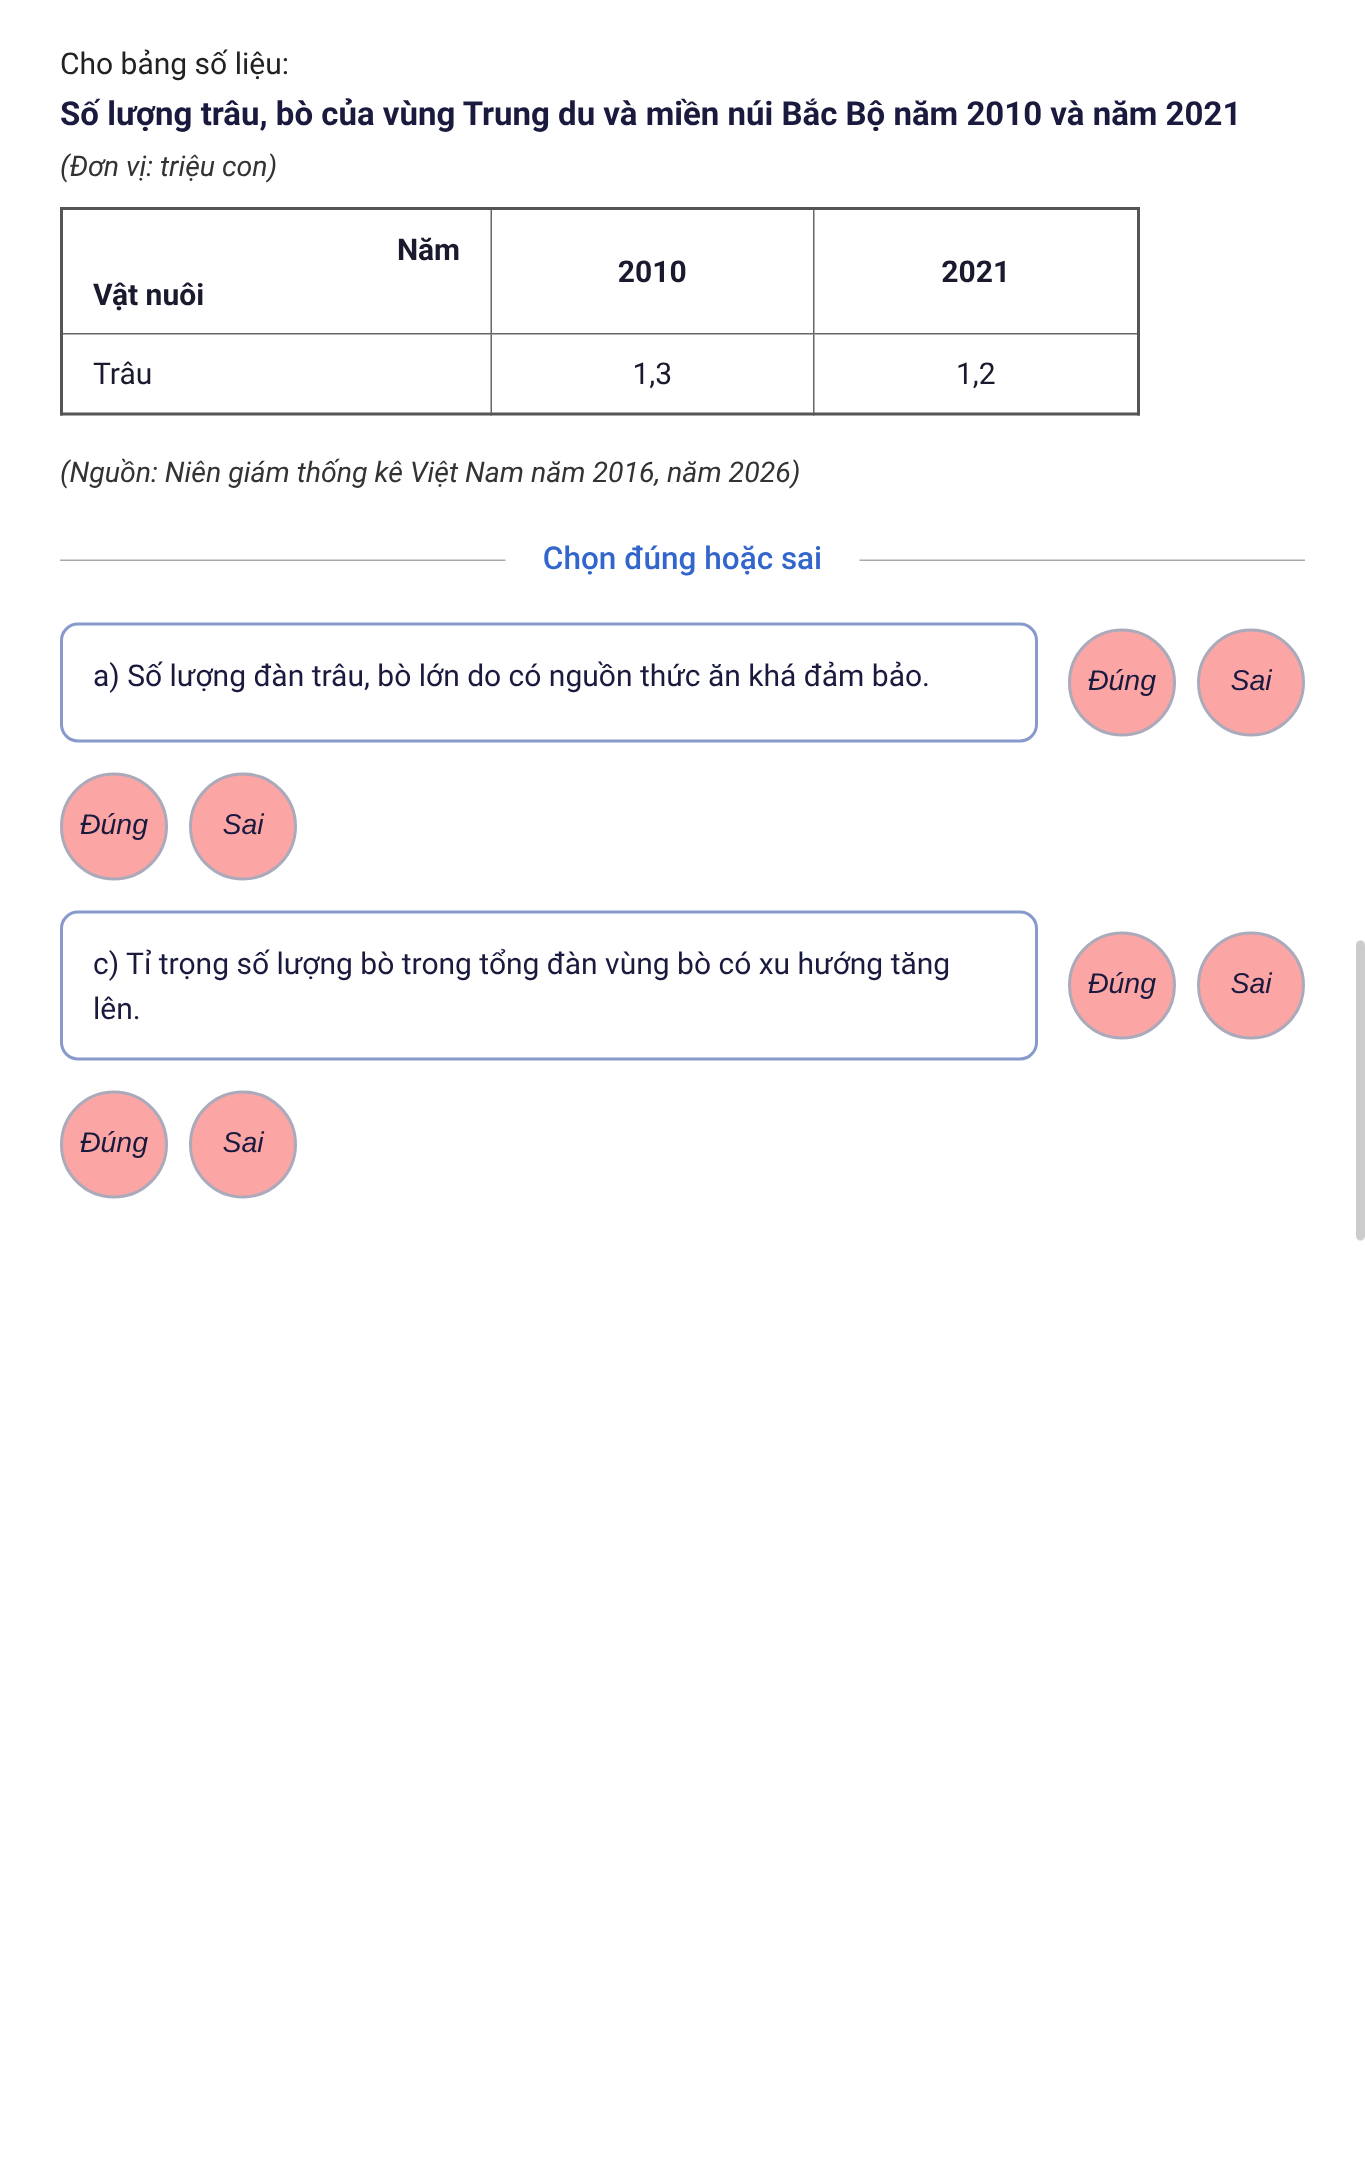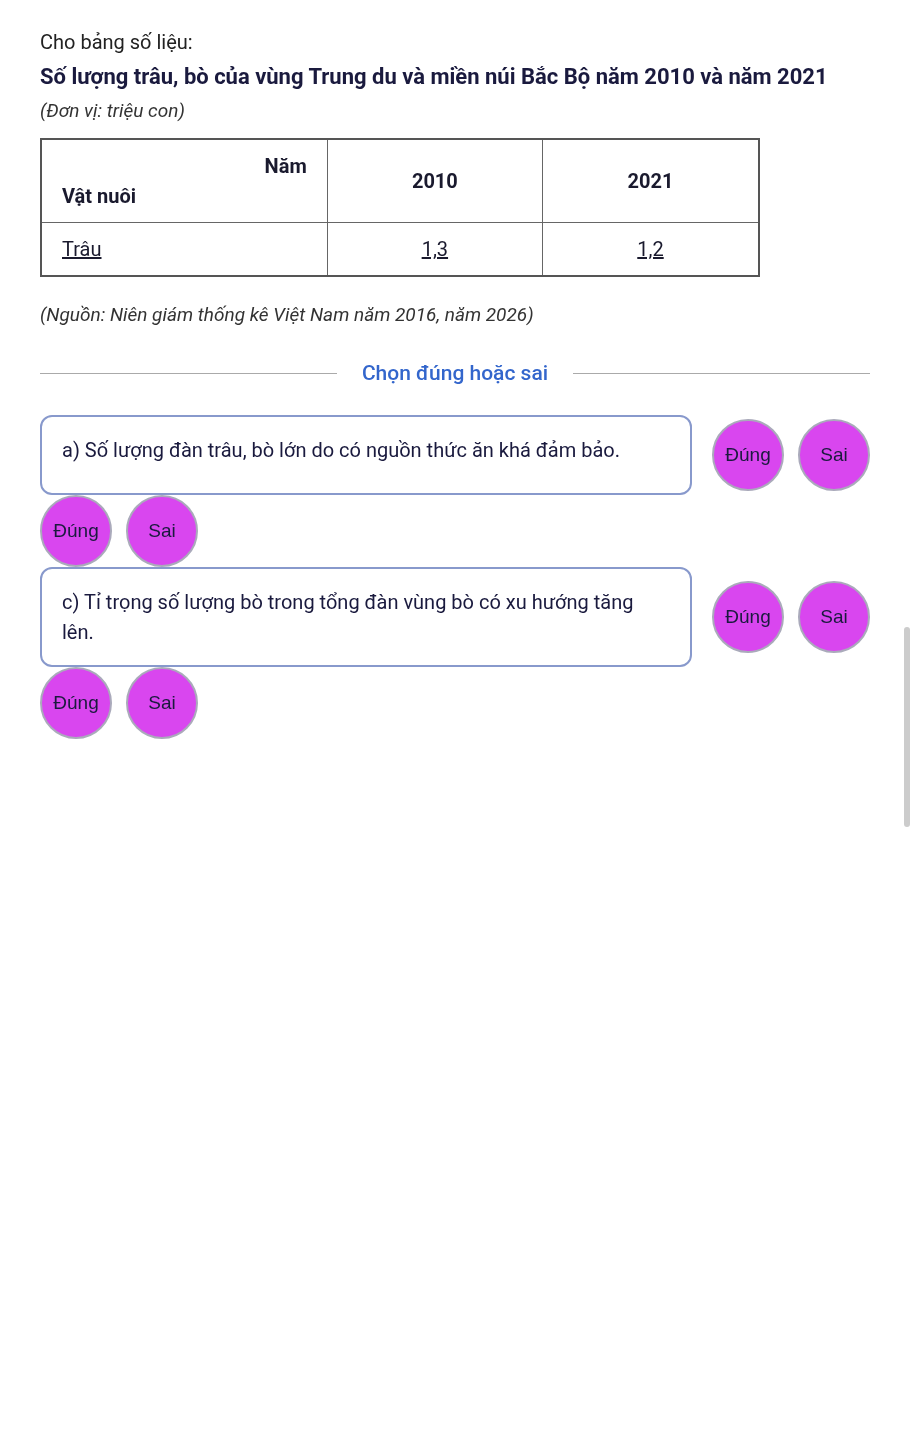--- a/index.html
+++ b/index.html
@@ -63,21 +63,20 @@
       vertical-align: bottom;
     }
 
     .data-table tbody td:first-child {
       font-weight: 400;
       text-align: left;
     }
 
     .data-table tbody td {
       text-align: center;
-      text-decoration: underline;
     }
 
     .source-text {
       font-size: 19px;
       font-style: italic;
       color: #333;
       margin-bottom: 32px;
       line-height: 1.5;
     }
 
@@ -97,20 +96,21 @@
     .section-label {
       font-size: 21px;
       color: #3366cc;
       font-weight: 500;
       white-space: nowrap;
     }
 
     .questions-list {
       display: flex;
       flex-direction: column;
+      gap: 20px;
     }
 
     .question-row {
       display: flex;
       align-items: center;
       gap: 20px;
     }
 
     .question-box {
       flex: 1;
@@ -129,28 +129,29 @@
       gap: 14px;
       align-items: center;
       flex-shrink: 0;
     }
 
     .answer-btn {
       width: 72px;
       height: 72px;
       border-radius: 50%;
       border: 2px solid #aab;
-      background: #d946ef;
+      background: #fca5a5;
       font-size: 19px;
       font-weight: 500;
       color: #1a1a3e;
       cursor: pointer;
       display: flex;
       align-items: center;
       justify-content: center;
+      font-style: italic;
     }
 
     .scrollbar-indicator {
       position: fixed;
       right: 0;
       top: 50%;
       width: 6px;
       height: 200px;
       background: #ccc;
       border-radius: 3px;

